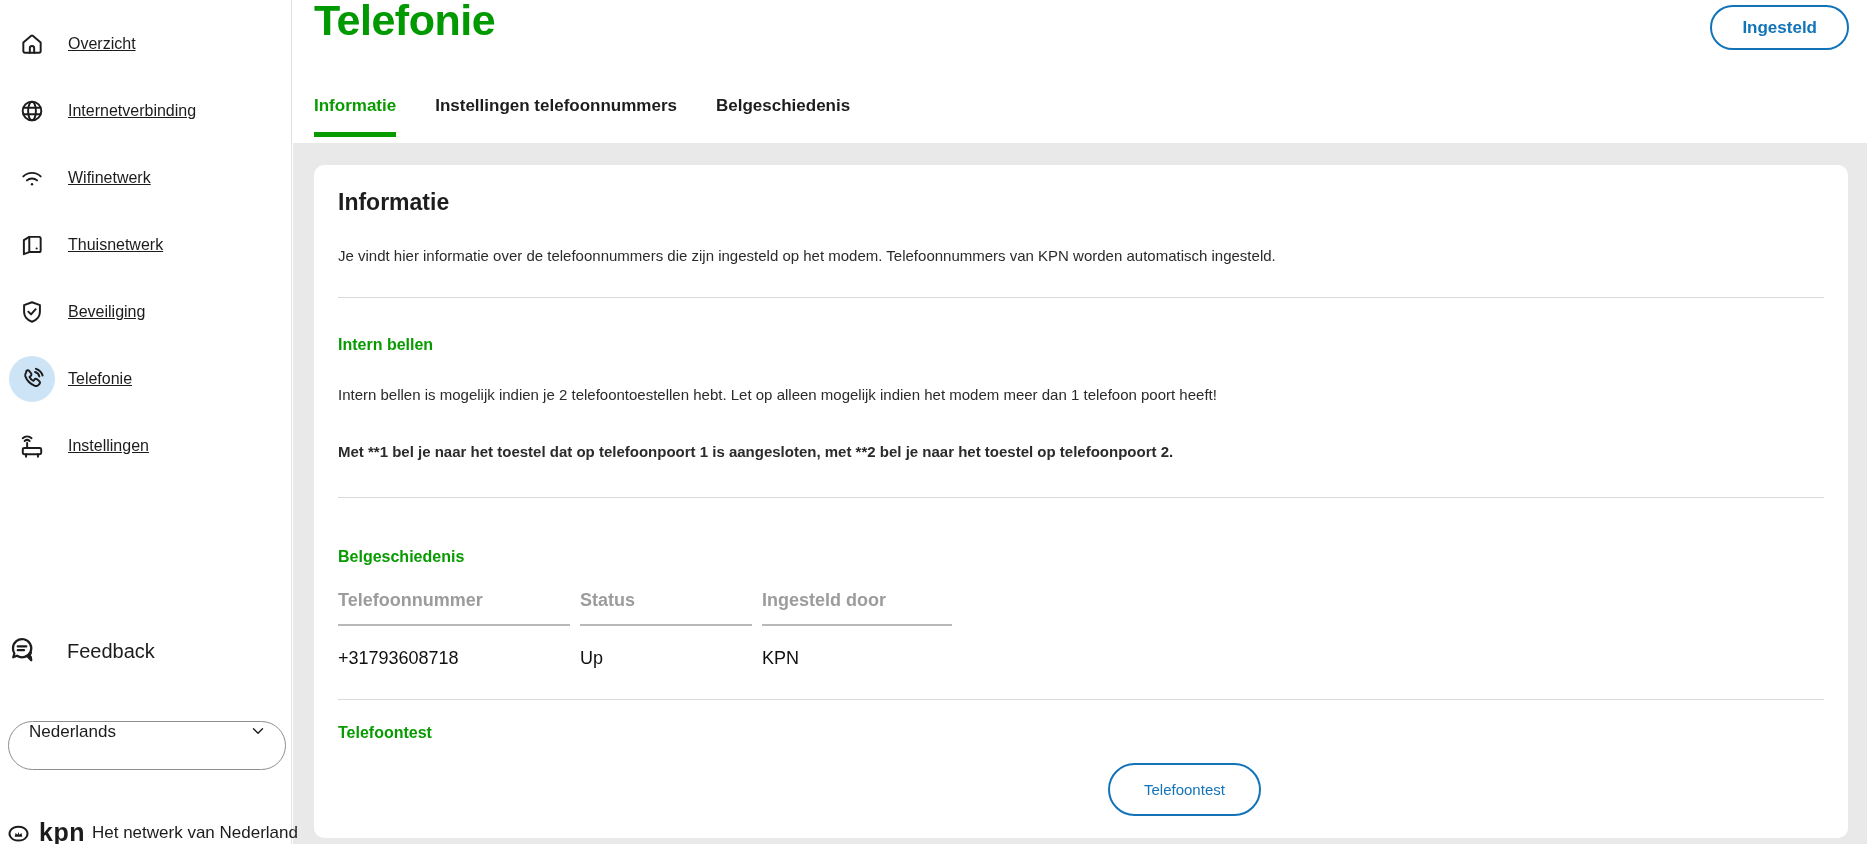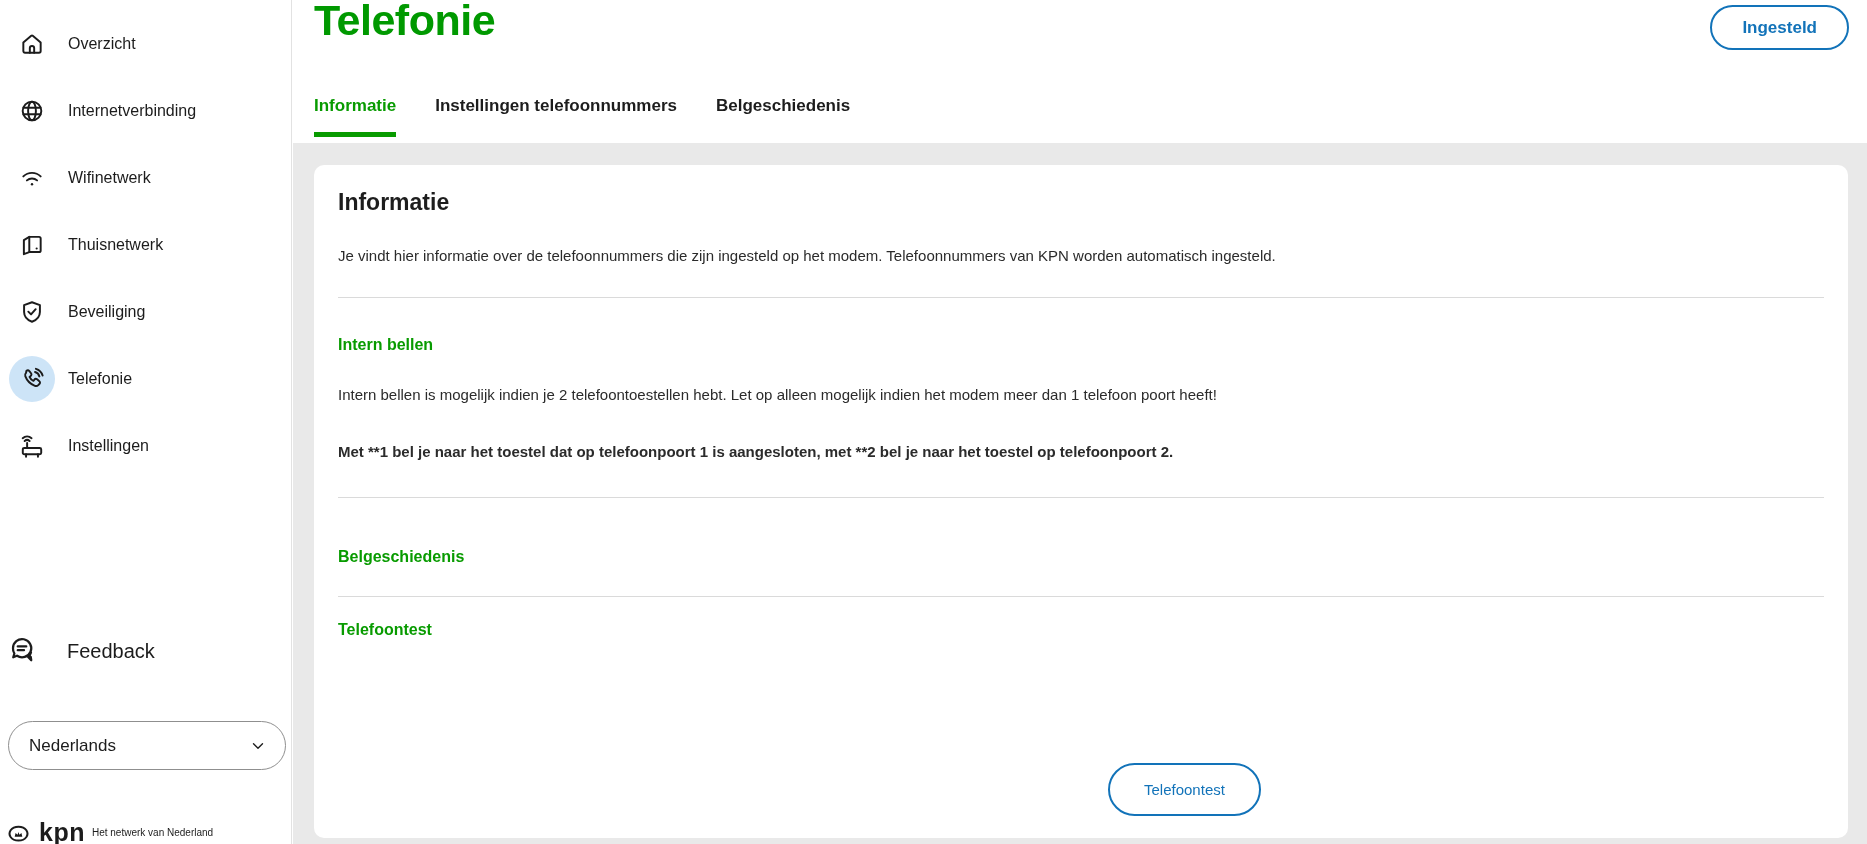--- a/index.html
+++ b/index.html
@@ -9,21 +9,21 @@
     font-family:"Liberation Sans", sans-serif;
     background:#ffffff; color:#1c1c1c;
   }
   #app { position:relative; width:1867px; height:844px; }
 
   
   .sidebar {
     position:absolute; left:0; top:0; width:292px; height:844px;
     background:#ffffff; border-right:1px solid #e2e2e2; z-index:5;
   }
-  .nav { padding-top:10px; }
+  .nav { padding-top:10px;text-decoration:underline; }
   .nav-item {
     height:67px; display:flex; align-items:center; gap:13px;
     padding-left:9px; cursor:pointer;
   }
   .icon-wrap {
     width:46px; height:46px; border-radius:50%;
     display:flex; align-items:center; justify-content:center; flex:0 0 auto;
   }
   .nav-item.active .icon-wrap { background:#cde4f7; }
   .nav-item .label { font-size:16px; color:#1c1c1c; }
@@ -32,32 +32,32 @@
   .feedback-row {
     position:absolute; left:9px; top:636px;
     display:flex; align-items:center; gap:28px; cursor:pointer;
   }
   .feedback-row svg { width:30px; height:30px; }
   .feedback-row .label { font-size:20px; }
 
   .lang-select {
     position:absolute; left:8px; top:721px; width:278px; height:49px;
     border:1px solid #8f8f8f; border-radius:25px; background:#fff;
-    display:flex; align-items:center; justify-content:space-between;
+    display:flex; justify-content:space-between;
     padding:0 18px 0 20px; font-size:17px; cursor:pointer;
   }
   .lang-select svg { width:18px; height:18px; }
 
   .brand {
     position:absolute; left:5px; top:818px;
     display:flex; align-items:center; gap:7px; white-space:nowrap;
   }
   .brand svg { width:27px; height:27px; }
   .brand .brand-name { font-size:25px; font-weight:bold; letter-spacing:0.5px; }
-  .brand .brand-tagline { font-size:10px; }
+  .brand .brand-tagline { font-size:17px; }
 
   
   .main { position:absolute; left:293px; top:0; right:0; height:844px; background:#fff; }
 
   .page-title {
     position:absolute; left:21px; top:-8px; margin:0;
     font-size:43px; line-height:56px; font-weight:800;
     color:#009900; letter-spacing:-0.5px;
   }
 
@@ -260,20 +260,28 @@
         <hr class="divider">
 
         <h3 class="section-h">Intern bellen</h3>
         <p class="p-intern1">Intern bellen is mogelijk indien je 2 telefoontoestellen hebt. Let op alleen mogelijk indien het modem meer dan 1 telefoon poort heeft!</p>
         <p class="p-intern2">Met **1 bel je naar het toestel dat op telefoonpoort 1 is aangesloten, met **2 bel je naar het toestel op telefoonpoort 2.</p>
 
         <hr class="divider div-intern">
 
         <h3 class="section-h h-gap-lg">Belgeschiedenis</h3>
 
+        <div class="phone-table">
+          <div class="th">Telefoonnummer</div>
+          <div class="th">Status</div>
+          <div class="th">Ingesteld door</div>
+          <div class="td">+31793608718</div>
+          <div class="td">Up</div>
+          <div class="td">KPN</div>
+        </div>
 
         <hr class="divider div-table">
 
         <div class="test-section">
           <h3 class="section-h" style="margin-top:0;">Telefoontest</h3>
         </div>
 
         <button class="test-btn">Telefoontest</button>
 
       </section>

